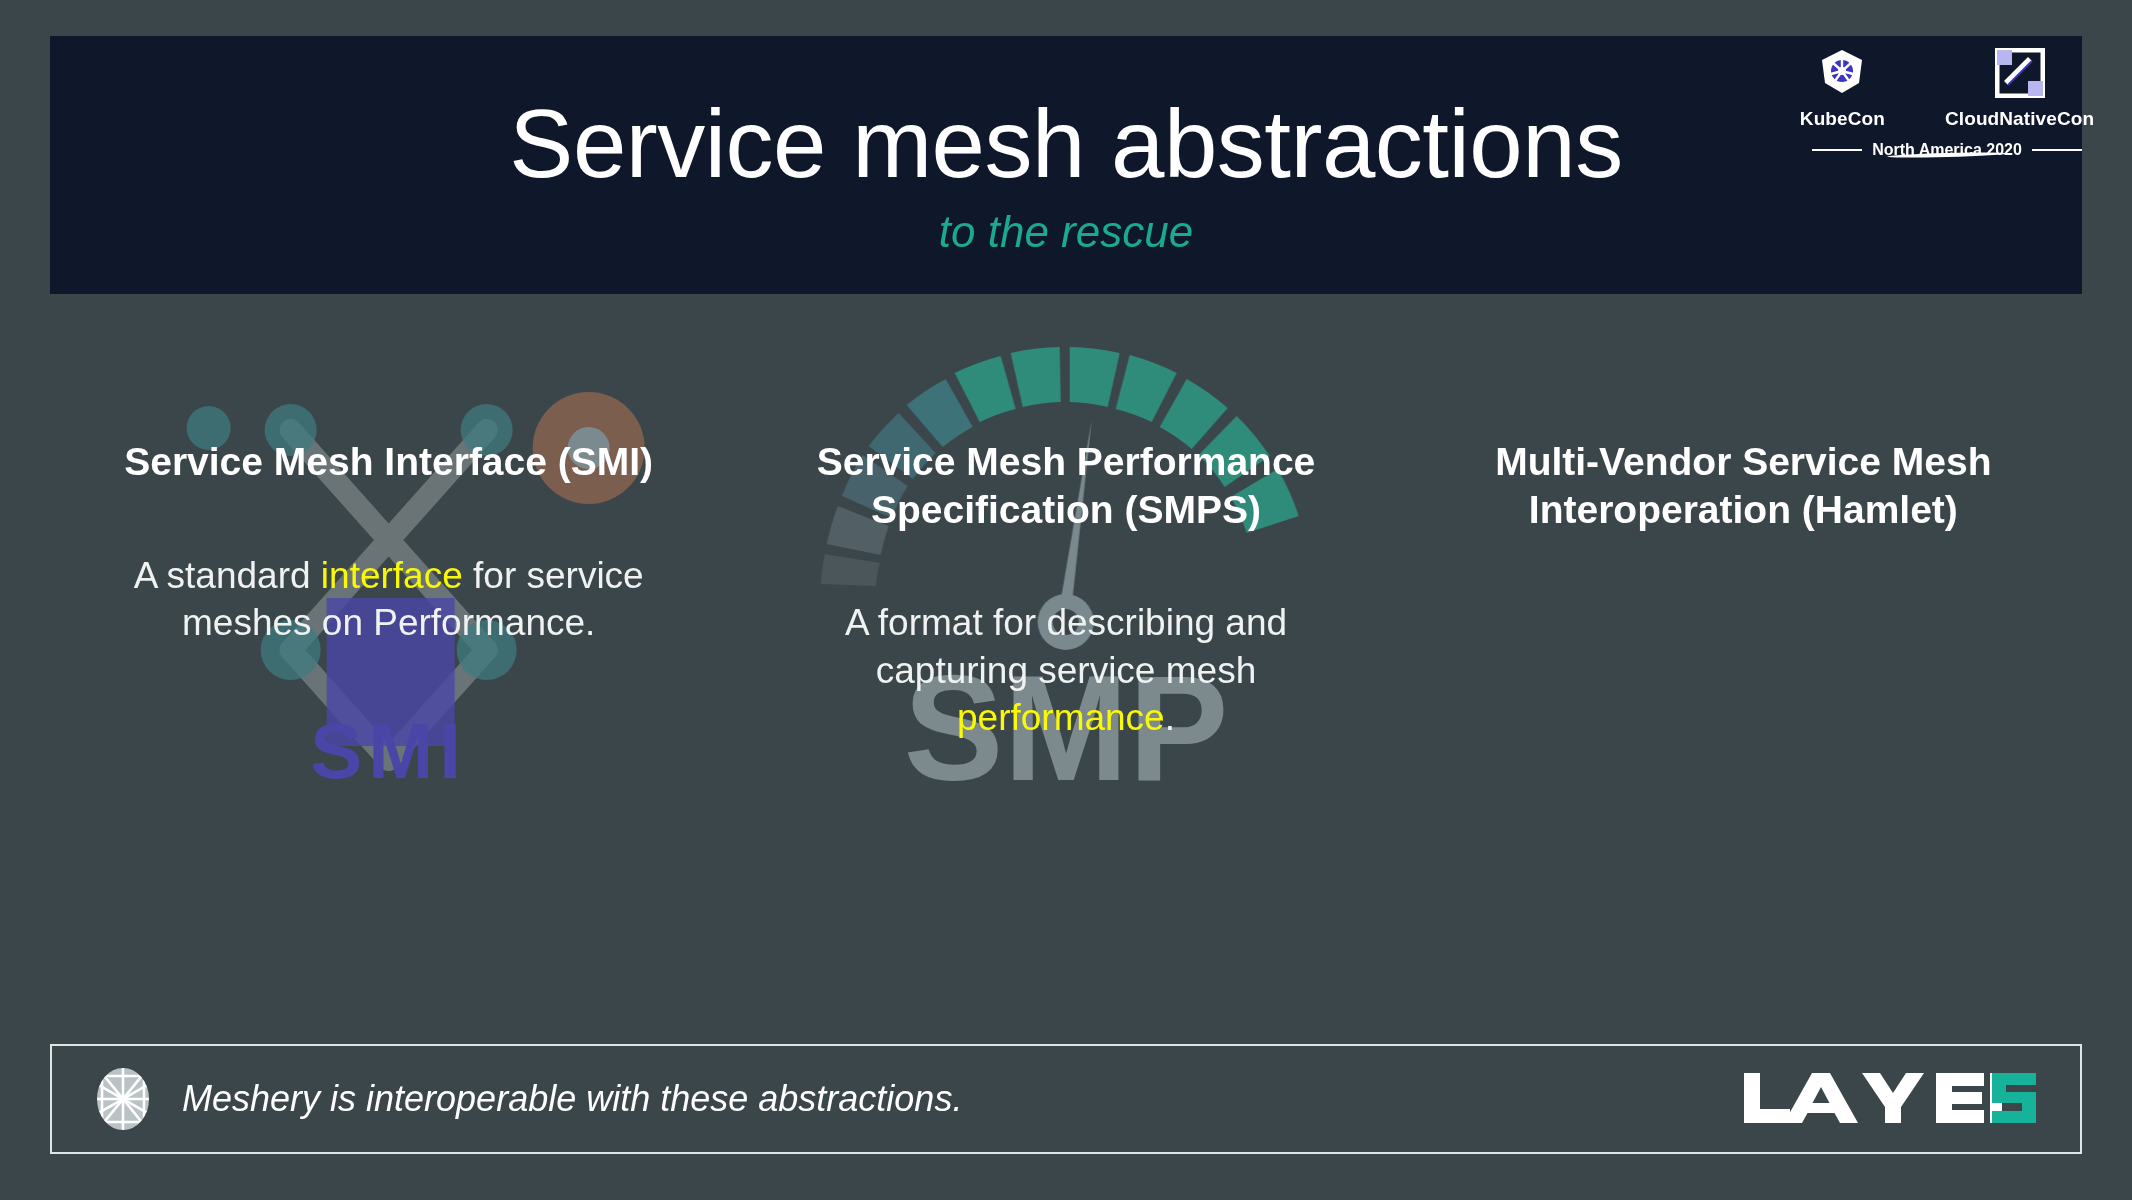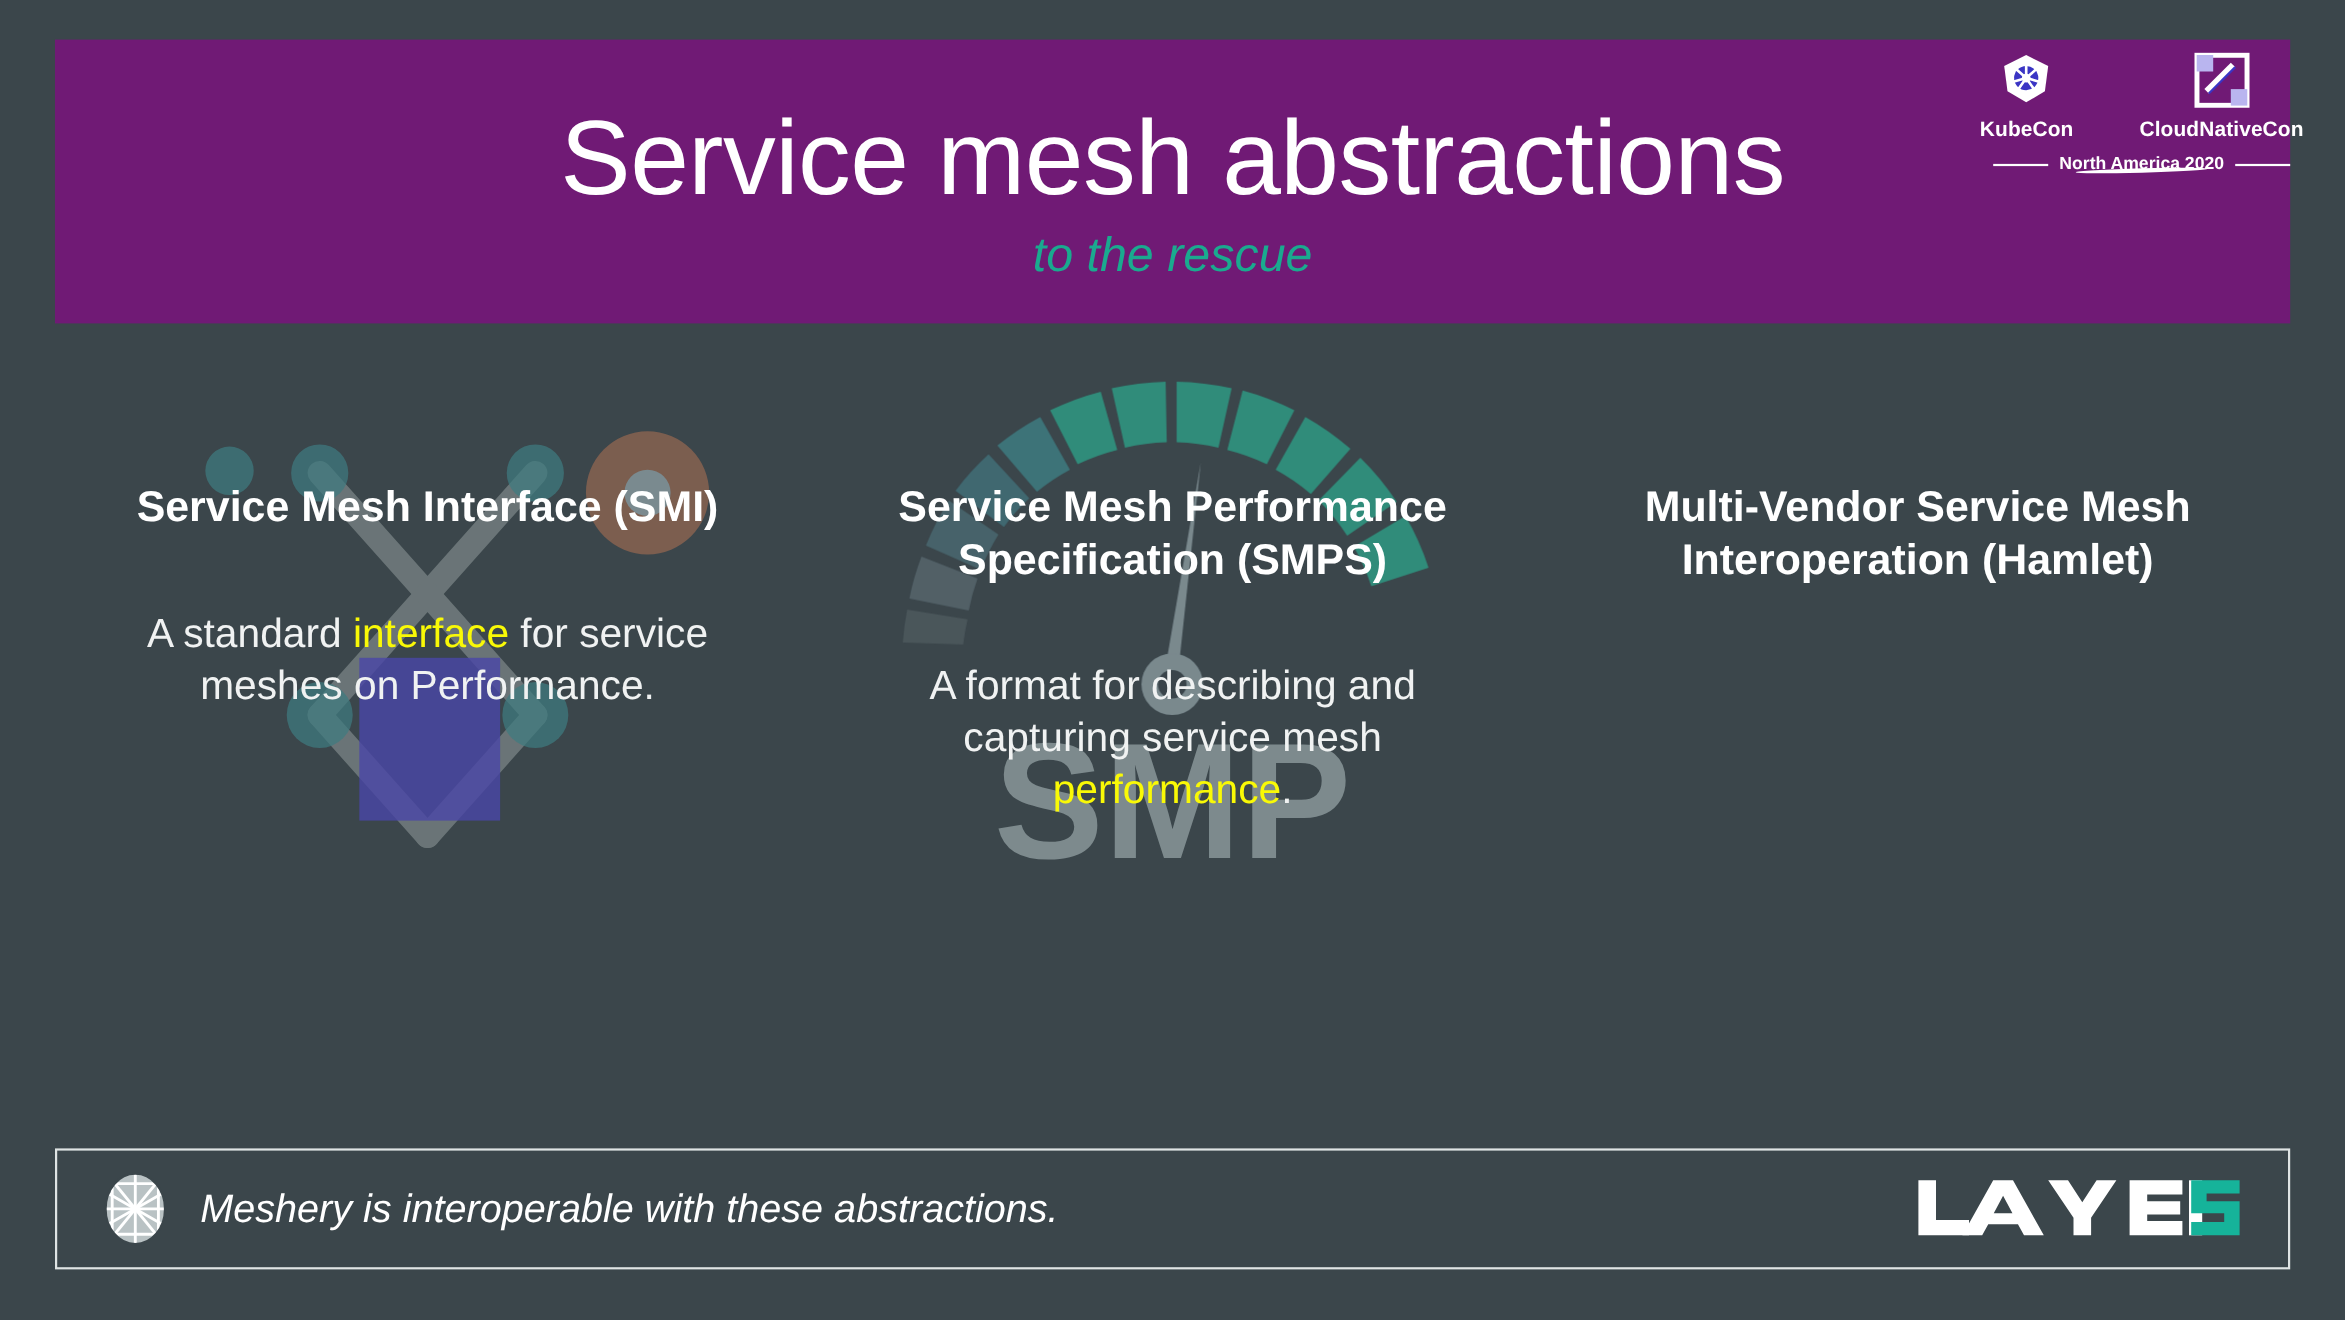--- a/index.html
+++ b/index.html
@@ -9,21 +9,21 @@
     font-family:"Liberation Sans", sans-serif;
     overflow:hidden;
     position:relative;
   }
 
   
   .header-banner{
     position:absolute;
     left:50px; top:36px;
     width:2032px; height:258px;
-    background:#701a75;
+    background:#0f172a;
     overflow:hidden;
   }
   .header-title{
     position:absolute;
     left:0; right:0; top:58px;
     text-align:center;
     color:#ffffff;
     font-size:96px;
     font-weight:400;
     letter-spacing:-0.5px;
@@ -263,20 +263,21 @@
           <circle cx="428" cy="320" r="30" fill="#3f7b80"></circle>
           <circle cx="150" cy="98" r="22" fill="#3f7b80"></circle>
         </g>
         <g opacity="0.80">
           <circle cx="530" cy="118" r="56" fill="#8d6450"></circle>
           <circle cx="530" cy="118" r="21" fill="#8b9ba0"></circle>
         </g>
         <rect x="268" y="268" width="128" height="148" fill="#4a46a8" opacity="0.80"></rect>
       </svg>
     </div>
+    <div class="wm-word wm-smi">SMI</div>
     <div class="col-title">Service Mesh Interface (SMI)</div>
     <div class="col-body"><span>A standard </span><span class="hl">interface</span><span> for service meshes on Performance.</span></div>
   </div>
 
   <div class="col">
     <div class="col-art">
       <svg viewBox="0 0 660 650" preserveAspectRatio="xMidYMid meet">
         <g opacity="0.85" transform="translate(330,262)">
 
           <g>

